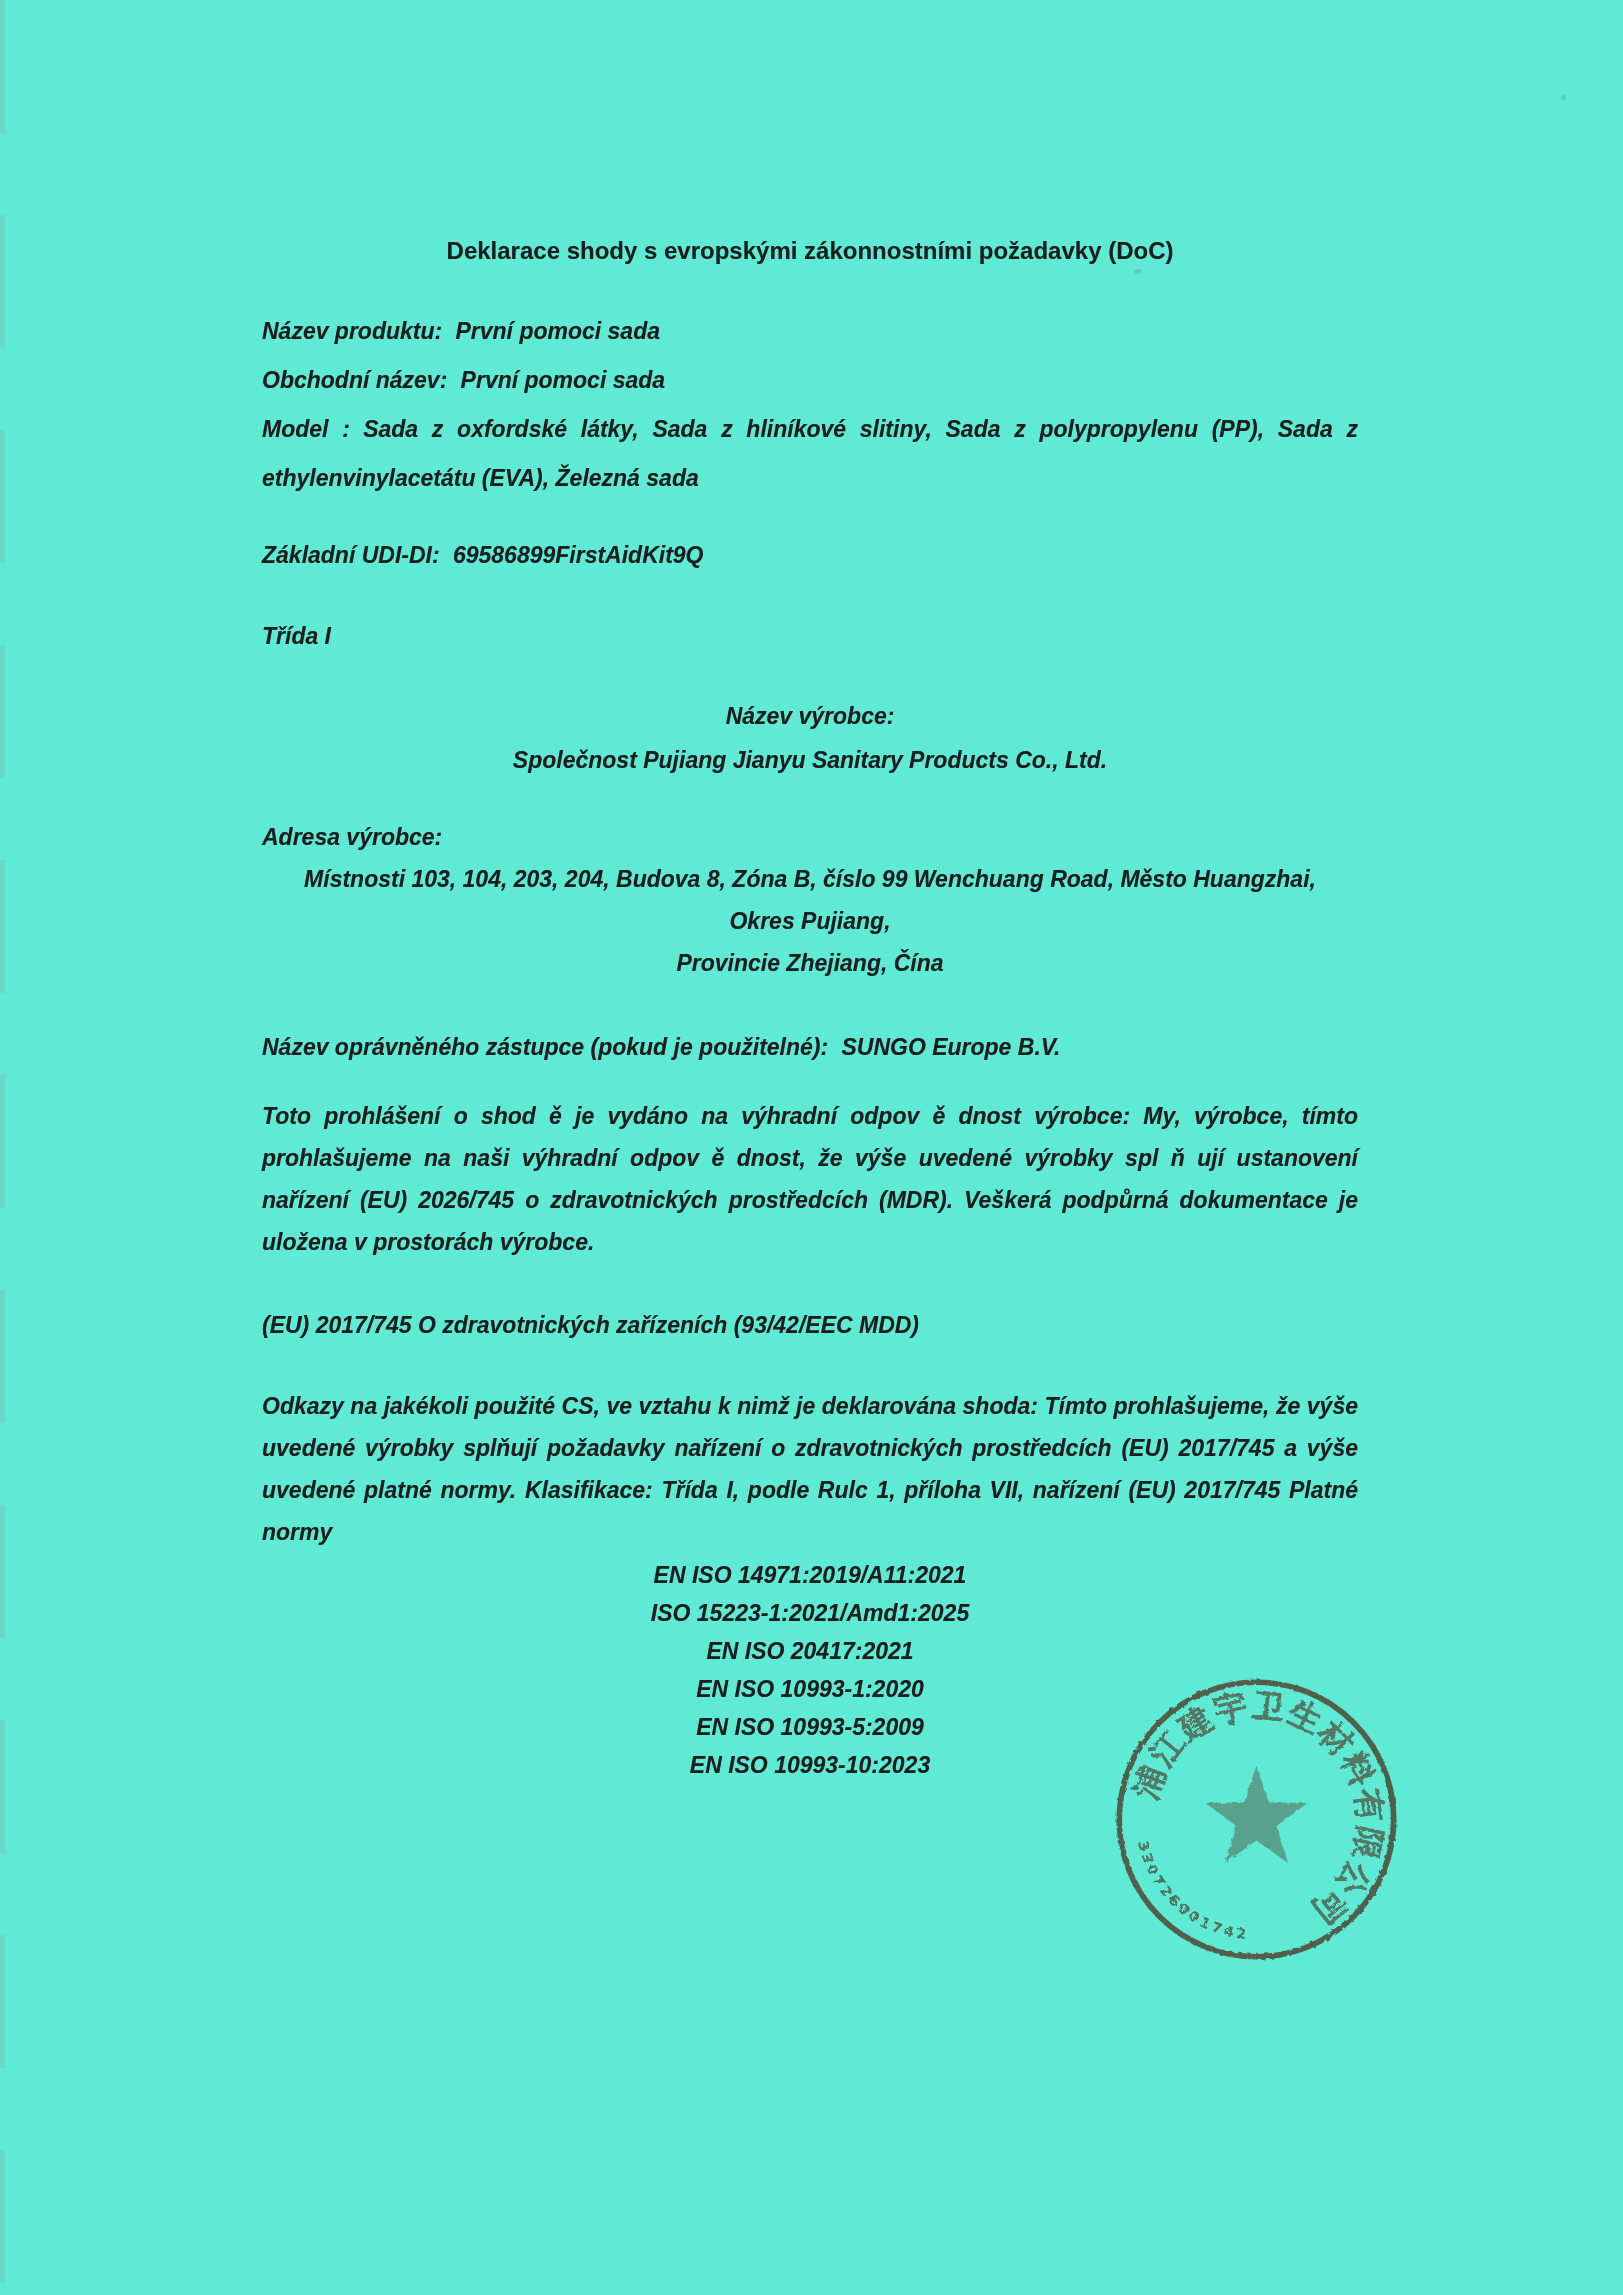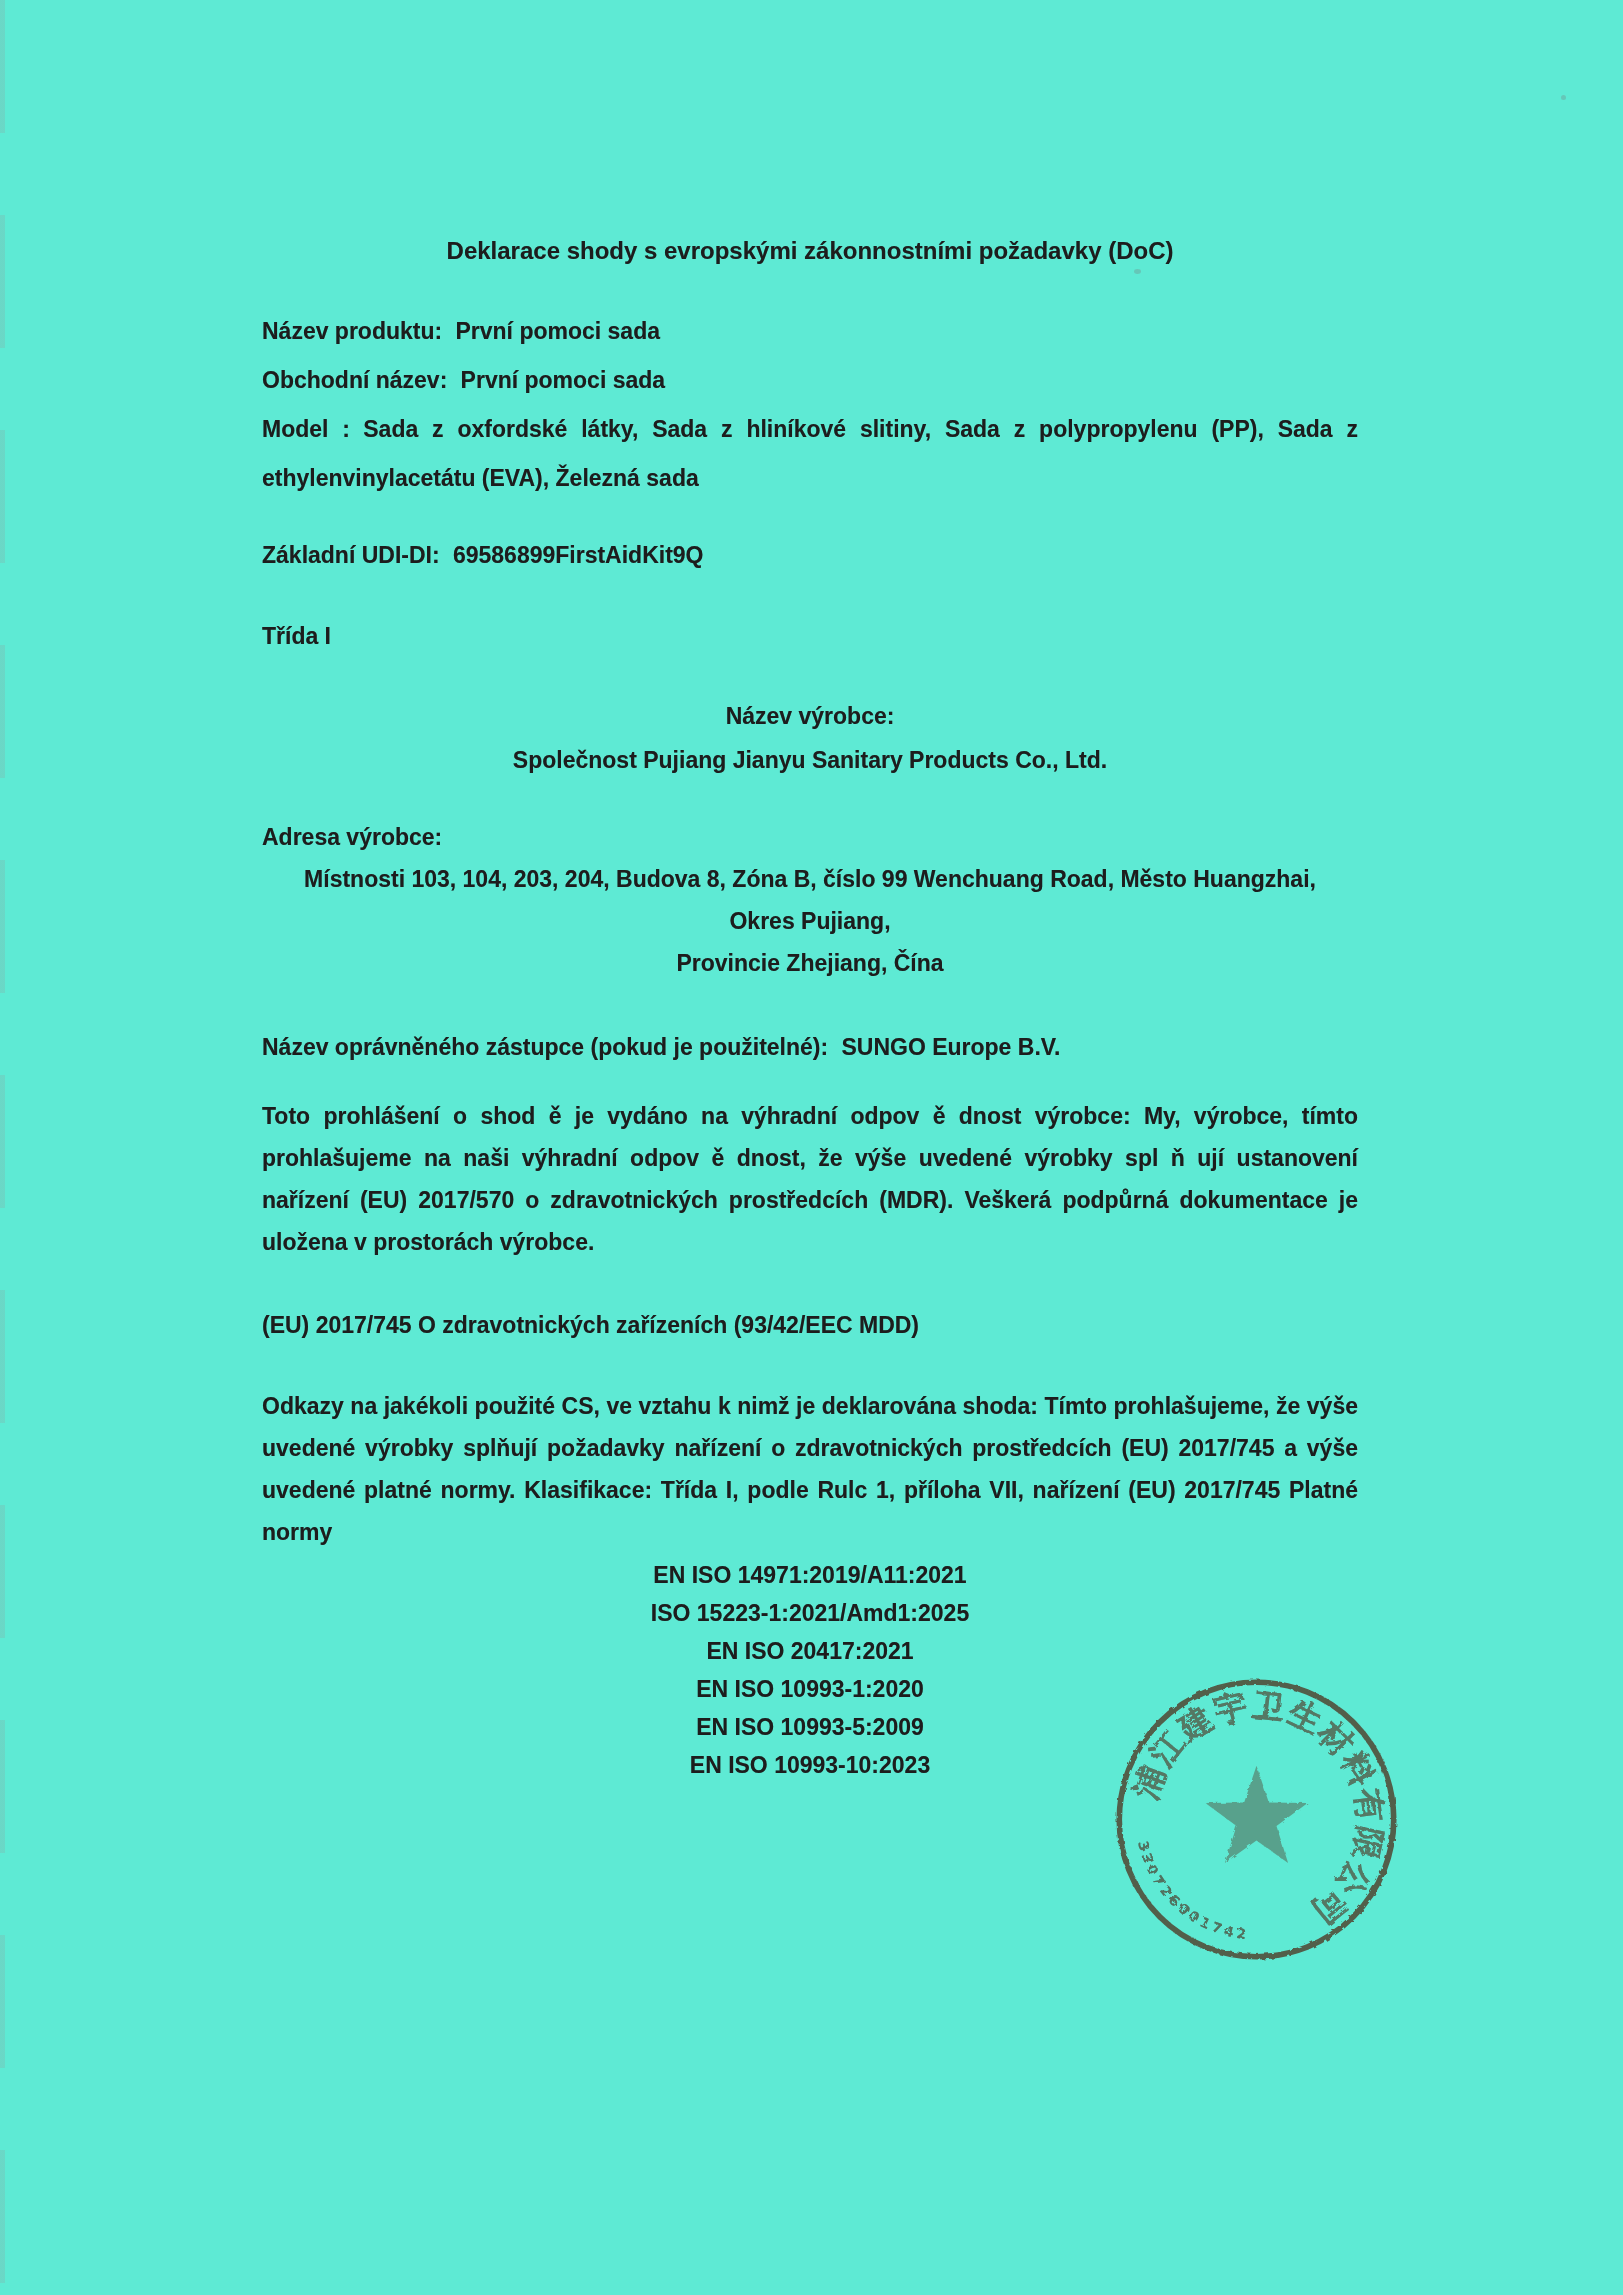--- a/index.html
+++ b/index.html
@@ -39,21 +39,21 @@
     top: 230px;
     width: 1096px;
     font-size: 23px;
   }
   .title {
     font-size: 24px;
     line-height: 41px;
     text-align: center;
     white-space: nowrap;
   }
-  .block { margin: 0; }
+  .block { margin: 0; font-style: italic; }
   .fields       { margin-top: 36px;  line-height: 49px; }
   .udi-block    { margin-top: 28px;  line-height: 49px; }
   .risk-block   { margin-top: 32px;  line-height: 49px; }
   .mfr-block    { margin-top: 33px;  line-height: 44px; text-align: center; }
   .mfr-addr     { margin-top: 34px;  line-height: 42px; }
   .rep-block    { margin-top: 41px;  line-height: 44px; }
   .rep-addr     { margin-top: 37px;  line-height: 42px; }
   .decl-block   { margin-top: 26px;  line-height: 42px; text-align: justify; }
   .legis-block  { margin-top: 42px;  line-height: 41px; }
   .refs-block   { margin-top: 39px;  line-height: 42px; text-align: justify; }
@@ -120,21 +120,21 @@
       <div class="prelines">Místnosti 103, 104, 203, 204, Budova 8, Zóna B, číslo 99 Wenchuang Road, Město Huangzhai,
 Okres Pujiang,
 Provincie Zhejiang, Čína</div>
     </div>
 
     <div class="block rep-block">
       <span class="lbl">Název oprávněného zástupce (pokud je použitelné):</span><span>SUNGO Europe B.V.</span>
     </div>
 
 
-    <div class="block decl-block">Toto prohlášení o shod ě  je vydáno na výhradní odpov ě dnost výrobce: My, výrobce, tímto prohlašujeme na naši výhradní odpov ě dnost, že výše uvedené výrobky spl ň ují ustanovení nařízení (EU) 2017/570 o zdravotnických prostředcích (MDR). Veškerá podpůrná dokumentace je uložena v prostorách výrobce.</div>
+    <div class="block decl-block">Toto prohlášení o shod ě  je vydáno na výhradní odpov ě dnost výrobce: My, výrobce, tímto prohlašujeme na naši výhradní odpov ě dnost, že výše uvedené výrobky spl ň ují ustanovení nařízení (EU) 2026/745 o zdravotnických prostředcích (MDR). Veškerá podpůrná dokumentace je uložena v prostorách výrobce.</div>
 
     <div class="block legis-block">
       <div>(EU) 2017/745 O zdravotnických zařízeních (93/42/EEC MDD)</div>
     </div>
 
     <div class="block refs-block">Odkazy na jakékoli použité CS, ve vztahu k nimž je deklarována shoda: Tímto prohlašujeme, že výše uvedené výrobky splňují požadavky nařízení o zdravotnických prostředcích (EU) 2017/745 a výše uvedené platné normy. Klasifikace: Třída I, podle Rulc 1, příloha VII, nařízení (EU) 2017/745 Platné normy</div>
 
     <div class="block stds-block prelines">EN ISO 14971:2019/A11:2021
 ISO 15223-1:2021/Amd1:2025
 EN ISO 20417:2021

